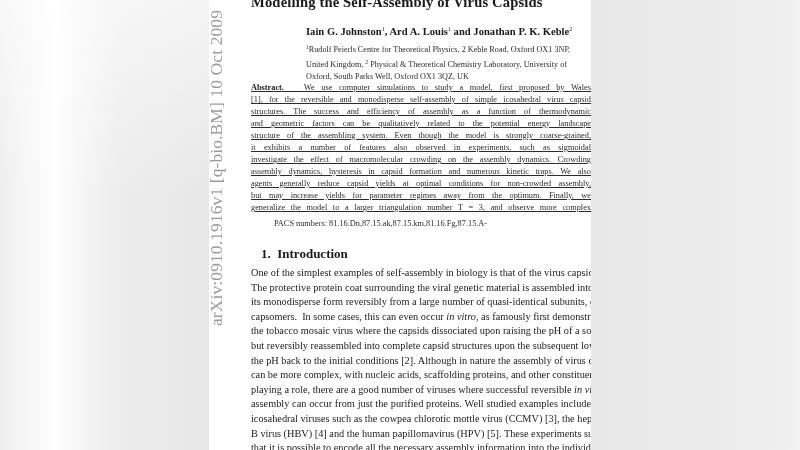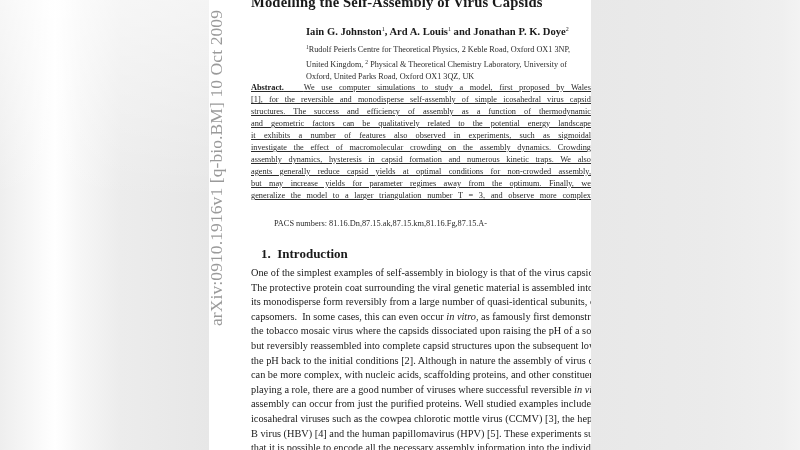--- a/index.html
+++ b/index.html
@@ -71,34 +71,35 @@
 <div class="bg-right"></div>
 
 <div class="page">
 
   <div class="arxiv-stamp">arXiv:0910.1916v1  [q-bio.BM]  10 Oct 2009</div>
 
   <div class="title">Modelling the Self-Assembly of Virus Capsids</div>
 
   <div class="authors">
     <span>Iain G. Johnston</span><sup>1</sup><span>, </span>
-    <span>Ard A. Louis</span><sup>1</sup><span style="white-space:pre"> and </span><span>Jonathan P. K. Doye</span><sup>2</sup>
+    <span>Ard A. Louis</span><sup>1</sup><span style="white-space:pre"> and </span><span>Jonathan P. K. Keble</span><sup>2</sup>
   </div>
 
   <div class="affil">
     <div><sup>1</sup><span>Rudolf Peierls Centre for Theoretical Physics, 2 Keble Road, Oxford OX1 3NP,</span></div>
     <div style="white-space:pre"><span>United Kingdom, </span><sup>2</sup><span> Physical &amp; Theoretical Chemistry Laboratory, University of</span></div>
-    <div><span>Oxford, United Parks Road, Oxford OX1 3QZ, UK</span></div>
+    <div><span>Oxford, South Parks Well, Oxford OX1 3QZ, UK</span></div>
   </div>
 
   <div class="abstract">
     <span class="line"><b>Abstract.</b>&nbsp;&nbsp;&nbsp;<span>We use computer simulations to study a model, first proposed by Wales</span></span>
     <span class="line">[1], for the reversible and monodisperse self-assembly of simple icosahedral virus capsid</span>
     <span class="line">structures.  The success and efficiency of assembly as a function of thermodynamic</span>
     <span class="line">and geometric factors can be qualitatively related to the potential energy landscape</span>
+    <span class="line">structure of the assembling system. Even though the model is strongly coarse-grained,</span>
     <span class="line">it exhibits a number of features also observed in experiments, such as sigmoidal</span>
     <span class="line">investigate the effect of macromolecular crowding on the assembly dynamics.  Crowding</span>
     <span class="line">assembly dynamics, hysteresis in capsid formation and numerous kinetic traps. We also</span>
     <span class="line">agents generally reduce capsid yields at optimal conditions for non-crowded assembly,</span>
     <span class="line">but may increase yields for parameter regimes away from the optimum.  Finally, we</span>
     <span class="line">generalize the model to a larger triangulation number T = 3, and observe more complex</span>
   </div>
 
   <div class="pacs">PACS numbers: 81.16.Dn,87.15.ak,87.15.km,81.16.Fg,87.15.A-</div>
 

